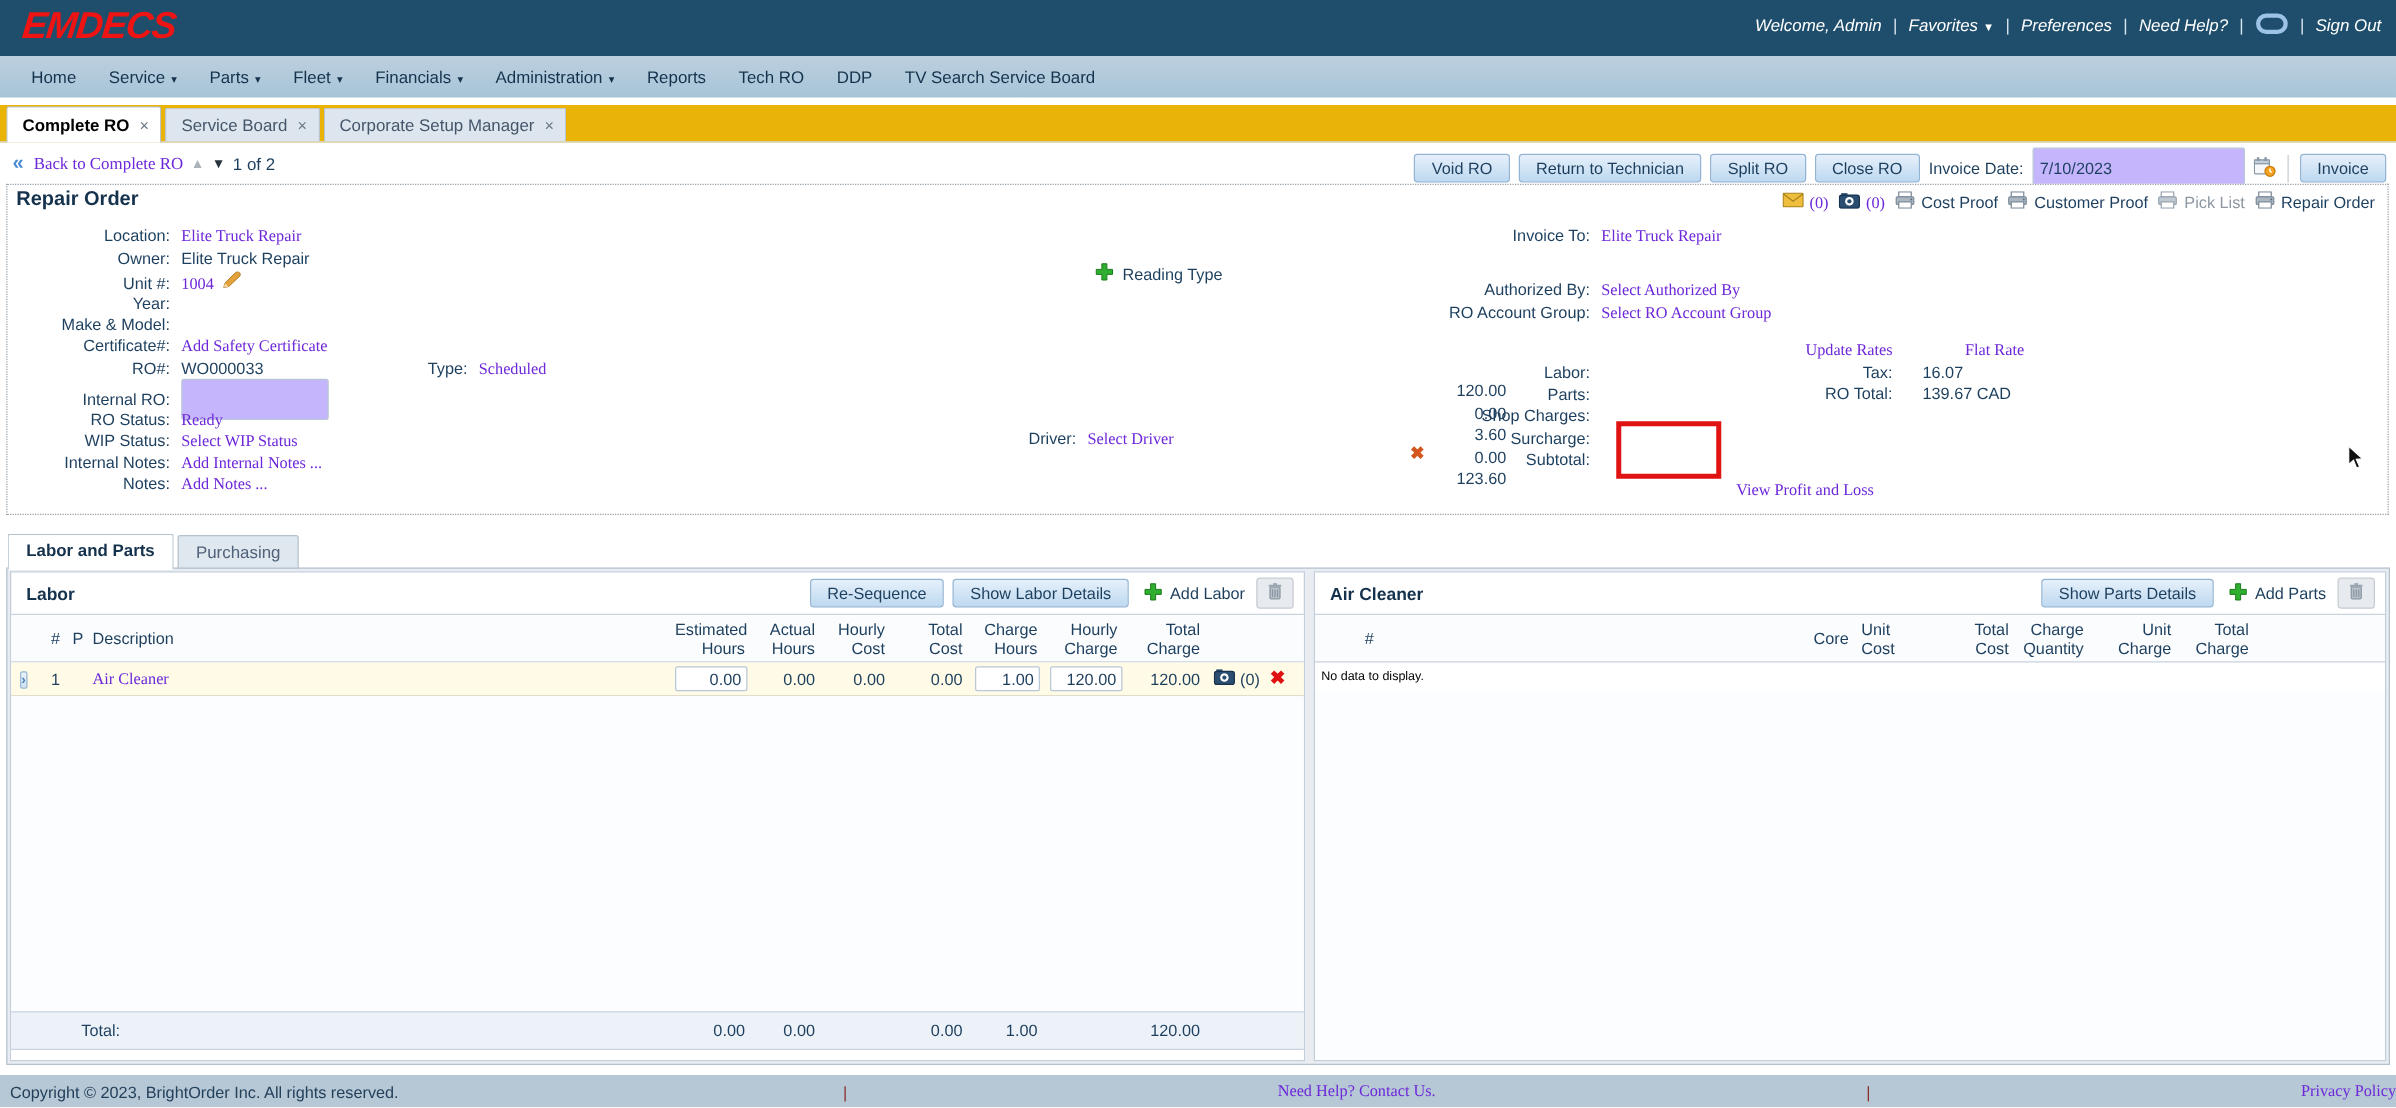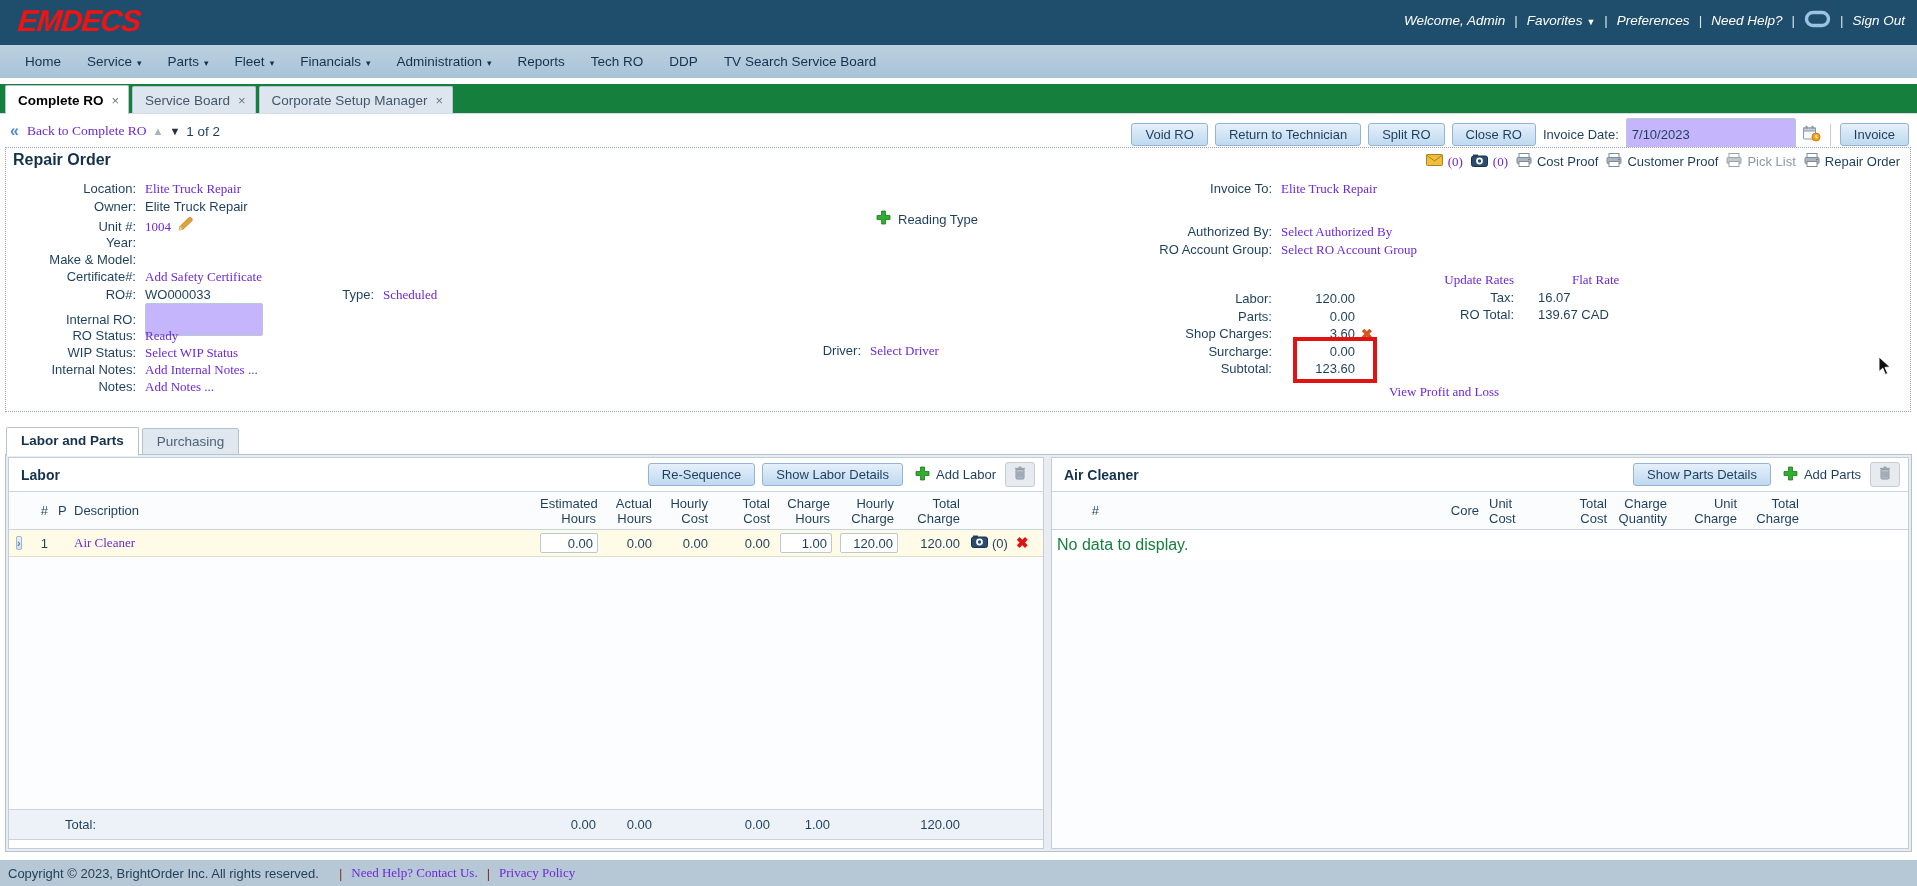--- a/index.html
+++ b/index.html
@@ -20,21 +20,21 @@
 
   
   .menubar{position:absolute;left:0;top:45px;width:100%;height:33px;background:linear-gradient(#bcd0df,#a7c4d7);
            display:flex;align-items:center;padding-left:12px;box-sizing:border-box;color:#15324d;font-size:13.5px;}
   .menu-items{display:flex;align-items:center;}
   .mitem{padding:0 13px;cursor:pointer;white-space:nowrap;}
   .mcaret{font-size:9px;margin-left:5px;}
 
   
   .tabstrip{position:absolute;left:0;top:84px;width:100%;height:30px;display:flex;align-items:flex-end;
-            padding-left:5px;box-sizing:border-box;background:#15803d;border-bottom:1px solid #d4dce3;}
+            padding-left:5px;box-sizing:border-box;background:#eab308;border-bottom:1px solid #d4dce3;}
   .tab{height:26px;padding:0 9px 0 12px;background:#dde6ee;border:1px solid #b9c4cf;border-bottom:none;
        border-radius:2px 2px 0 0;margin-right:3px;color:#45566a;font-size:13.5px;display:flex;align-items:center;gap:8px;cursor:pointer;}
   .tab.active{background:#fff;color:#000;font-weight:bold;height:28px;margin-bottom:-1px;}
   .tclose{color:#6b7885;font-size:13px;font-weight:normal;cursor:pointer;}
 
   
   .backbar{position:absolute;left:0;top:115px;width:100%;height:31px;background:#fff;}
   .backlink{position:absolute;left:10px;top:7px;display:flex;align-items:center;gap:6px;font-size:13.5px;}
   .chev{color:#4a8bd4;font-weight:bold;font-size:16px;margin-right:2px;}
   .tri-up{color:#a9b3bb;font-size:11px;cursor:pointer;}
@@ -51,21 +51,21 @@
   .ro-panel{position:absolute;left:5px;top:147px;width:1906px;height:265px;border:1px dotted #98a2ab;
             background:#fff;box-sizing:border-box;}
   .ro-title{position:absolute;left:7px;top:3px;font-size:16px;font-weight:bold;color:#15324d;}
   .docrow{position:absolute;right:10px;top:5px;display:flex;align-items:center;gap:8px;font-size:13px;}
   .doc-group{display:flex;align-items:center;gap:5px;cursor:pointer;white-space:nowrap;}
   .frow{position:absolute;display:flex;align-items:center;white-space:nowrap;line-height:15px;}
   .flabel{text-align:right;color:#1d3f5e;flex:0 0 auto;}
   .fval{margin-left:9px;display:flex;align-items:center;gap:6px;}
   .w125{width:125px;} .w118{width:118px;} .w150{width:150px;} .w158{width:158px;} .w115{width:115px;}
   .totcol{position:absolute;left:1116px;top:142px;display:flex;flex-direction:column;}
-  .totrow{display:flex;align-items:center;height:17.5px;white-space:nowrap;}
+  .totrow{display:flex;height:17.5px;white-space:nowrap;flex-direction:column;}
   .totval{width:74px;text-align:right;margin-left:9px;}
   .redbox{position:absolute;left:1287px;top:189px;width:76px;height:38px;border:4px solid #e01212;z-index:5;}
   .xicon{color:#e01111;font-size:15px;font-weight:bold;line-height:14px;cursor:pointer;}
   .xicon.orange{color:#d2561e;font-size:14px;margin-left:6px;}
 
   
   .worktabs{position:absolute;left:6px;top:428px;display:flex;align-items:flex-end;height:27px;z-index:2;}
   .wtab{height:25px;line-height:25px;padding:0 14px;background:#dfe7ef;border:1px solid #b5c2ce;
         border-radius:2px 2px 0 0;margin-right:3px;color:#50617a;font-size:13.5px;cursor:pointer;}
   .wtab.active{background:#fff;font-weight:bold;color:#15324d;height:27px;border-bottom:1px solid #fff;margin-bottom:-1px;}
@@ -91,25 +91,25 @@
   .cinp{border:1px solid #b9c8d6;border-radius:2px;height:20px;box-sizing:border-box;font-size:13px;color:#1d3f5e;
         text-align:right;padding:1px 4px;font-family:"Liberation Sans",sans-serif;background:#fff;}
   .expander{width:15px;height:18px;background:linear-gradient(#eaf2fa,#cfe2f2);border:1px solid #9db8d2;border-radius:2px;
             color:#4a83b8;font-size:11px;line-height:16px;text-align:center;margin-left:2px;cursor:pointer;font-weight:bold;}
   .icons-cell{display:flex;align-items:center;gap:4px;padding-left:6px;}
   .fillerL{flex:1 1 auto;background:#fcfdff;}
   .totalrow{height:29px;background:#edf2f8;border-top:1px solid #c9d4e0;border-bottom:1px solid #c9d4e0;flex:0 0 auto;}
   .endstrip{height:8px;background:#fff;flex:0 0 auto;}
   .tl-label{grid-column:2/5;padding-left:38px;color:#1d3f5e;}
   .gc5{grid-column:5;} .gc6{grid-column:6;} .gc8{grid-column:8;} .gc9{grid-column:9;} .gc11{grid-column:11;}
-  .emptymsg{padding:6px 5px;color:#15803d;font-size:16px;flex:0 0 auto;}
+  .emptymsg{padding:6px 5px;color:#000000;font-size:10px;flex:0 0 auto;}
 
   
   .footer{position:absolute;left:0;top:860px;width:100%;height:26px;background:#b6c8d5;display:flex;align-items:center;
-          padding-left:8px;box-sizing:border-box;font-size:13px;color:#24415c;}
+          padding-left:8px;box-sizing:border-box;font-size:13px;color:#24415c;justify-content:space-between;}
   .fsep{color:#8b2e2e;margin:0 9px;}
 
   .cursor{position:absolute;left:1878px;top:356px;z-index:9;}
 </style>
 </head>
 <body>
 
 <div id="page">
 
   <div class="topbar">

